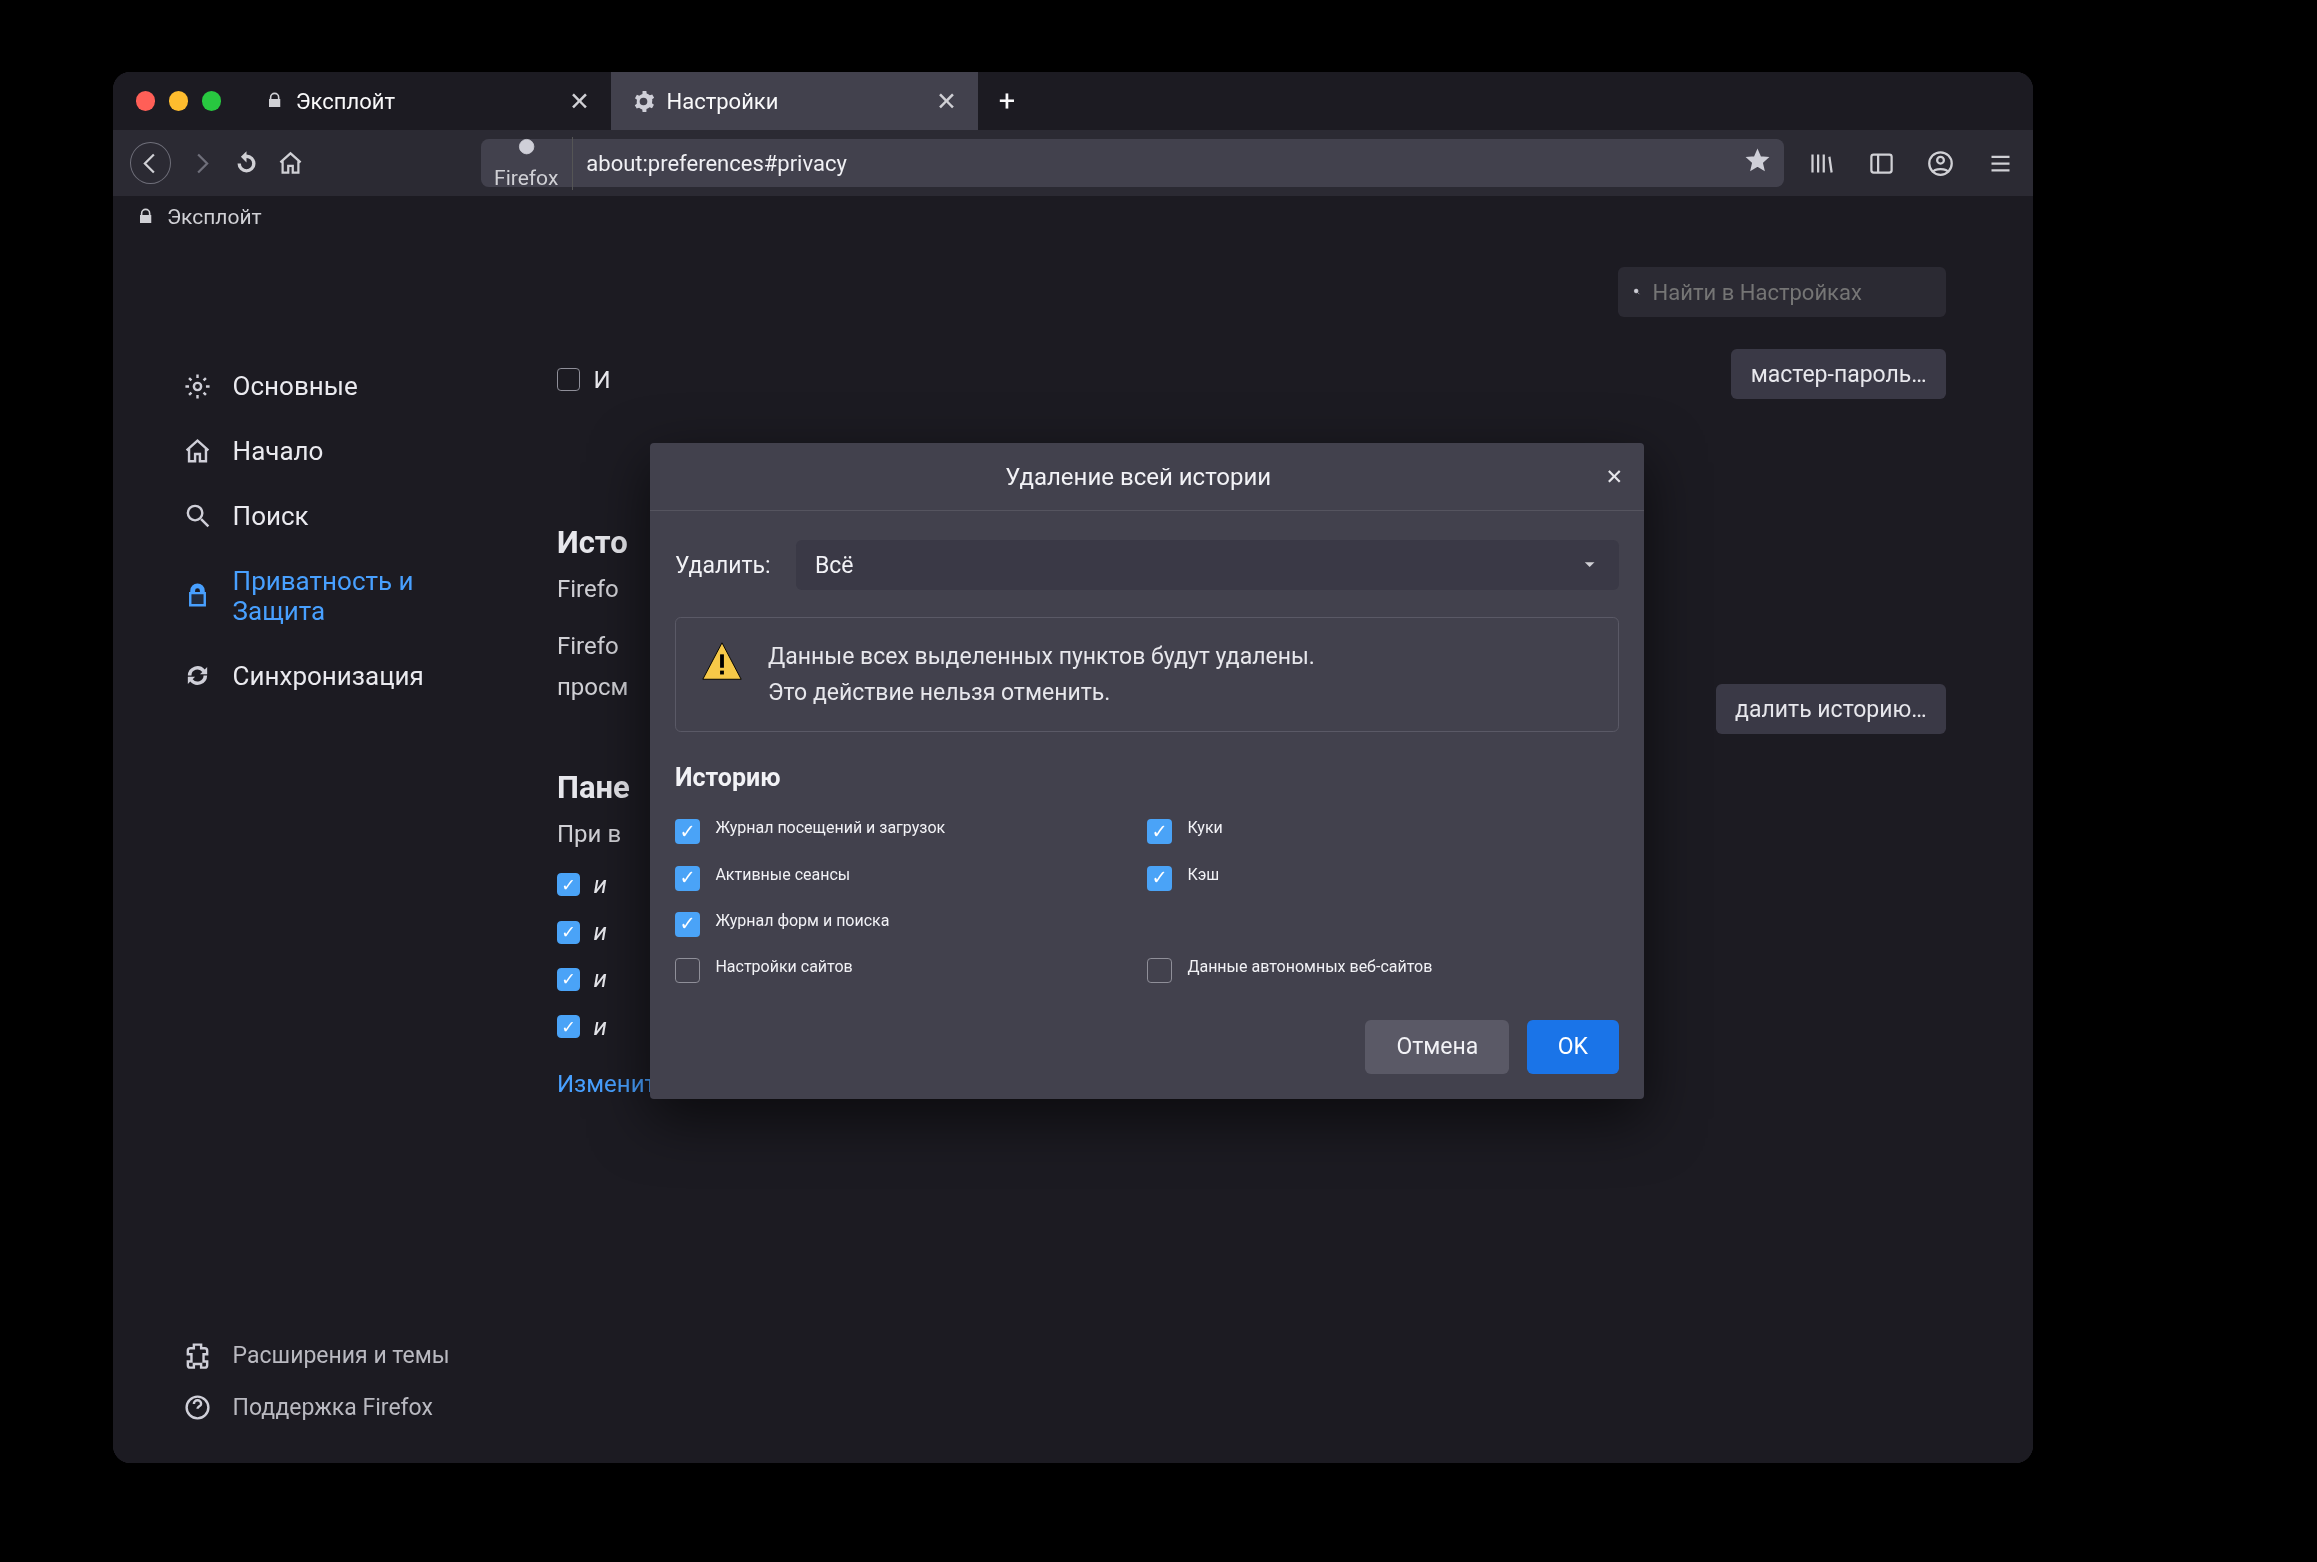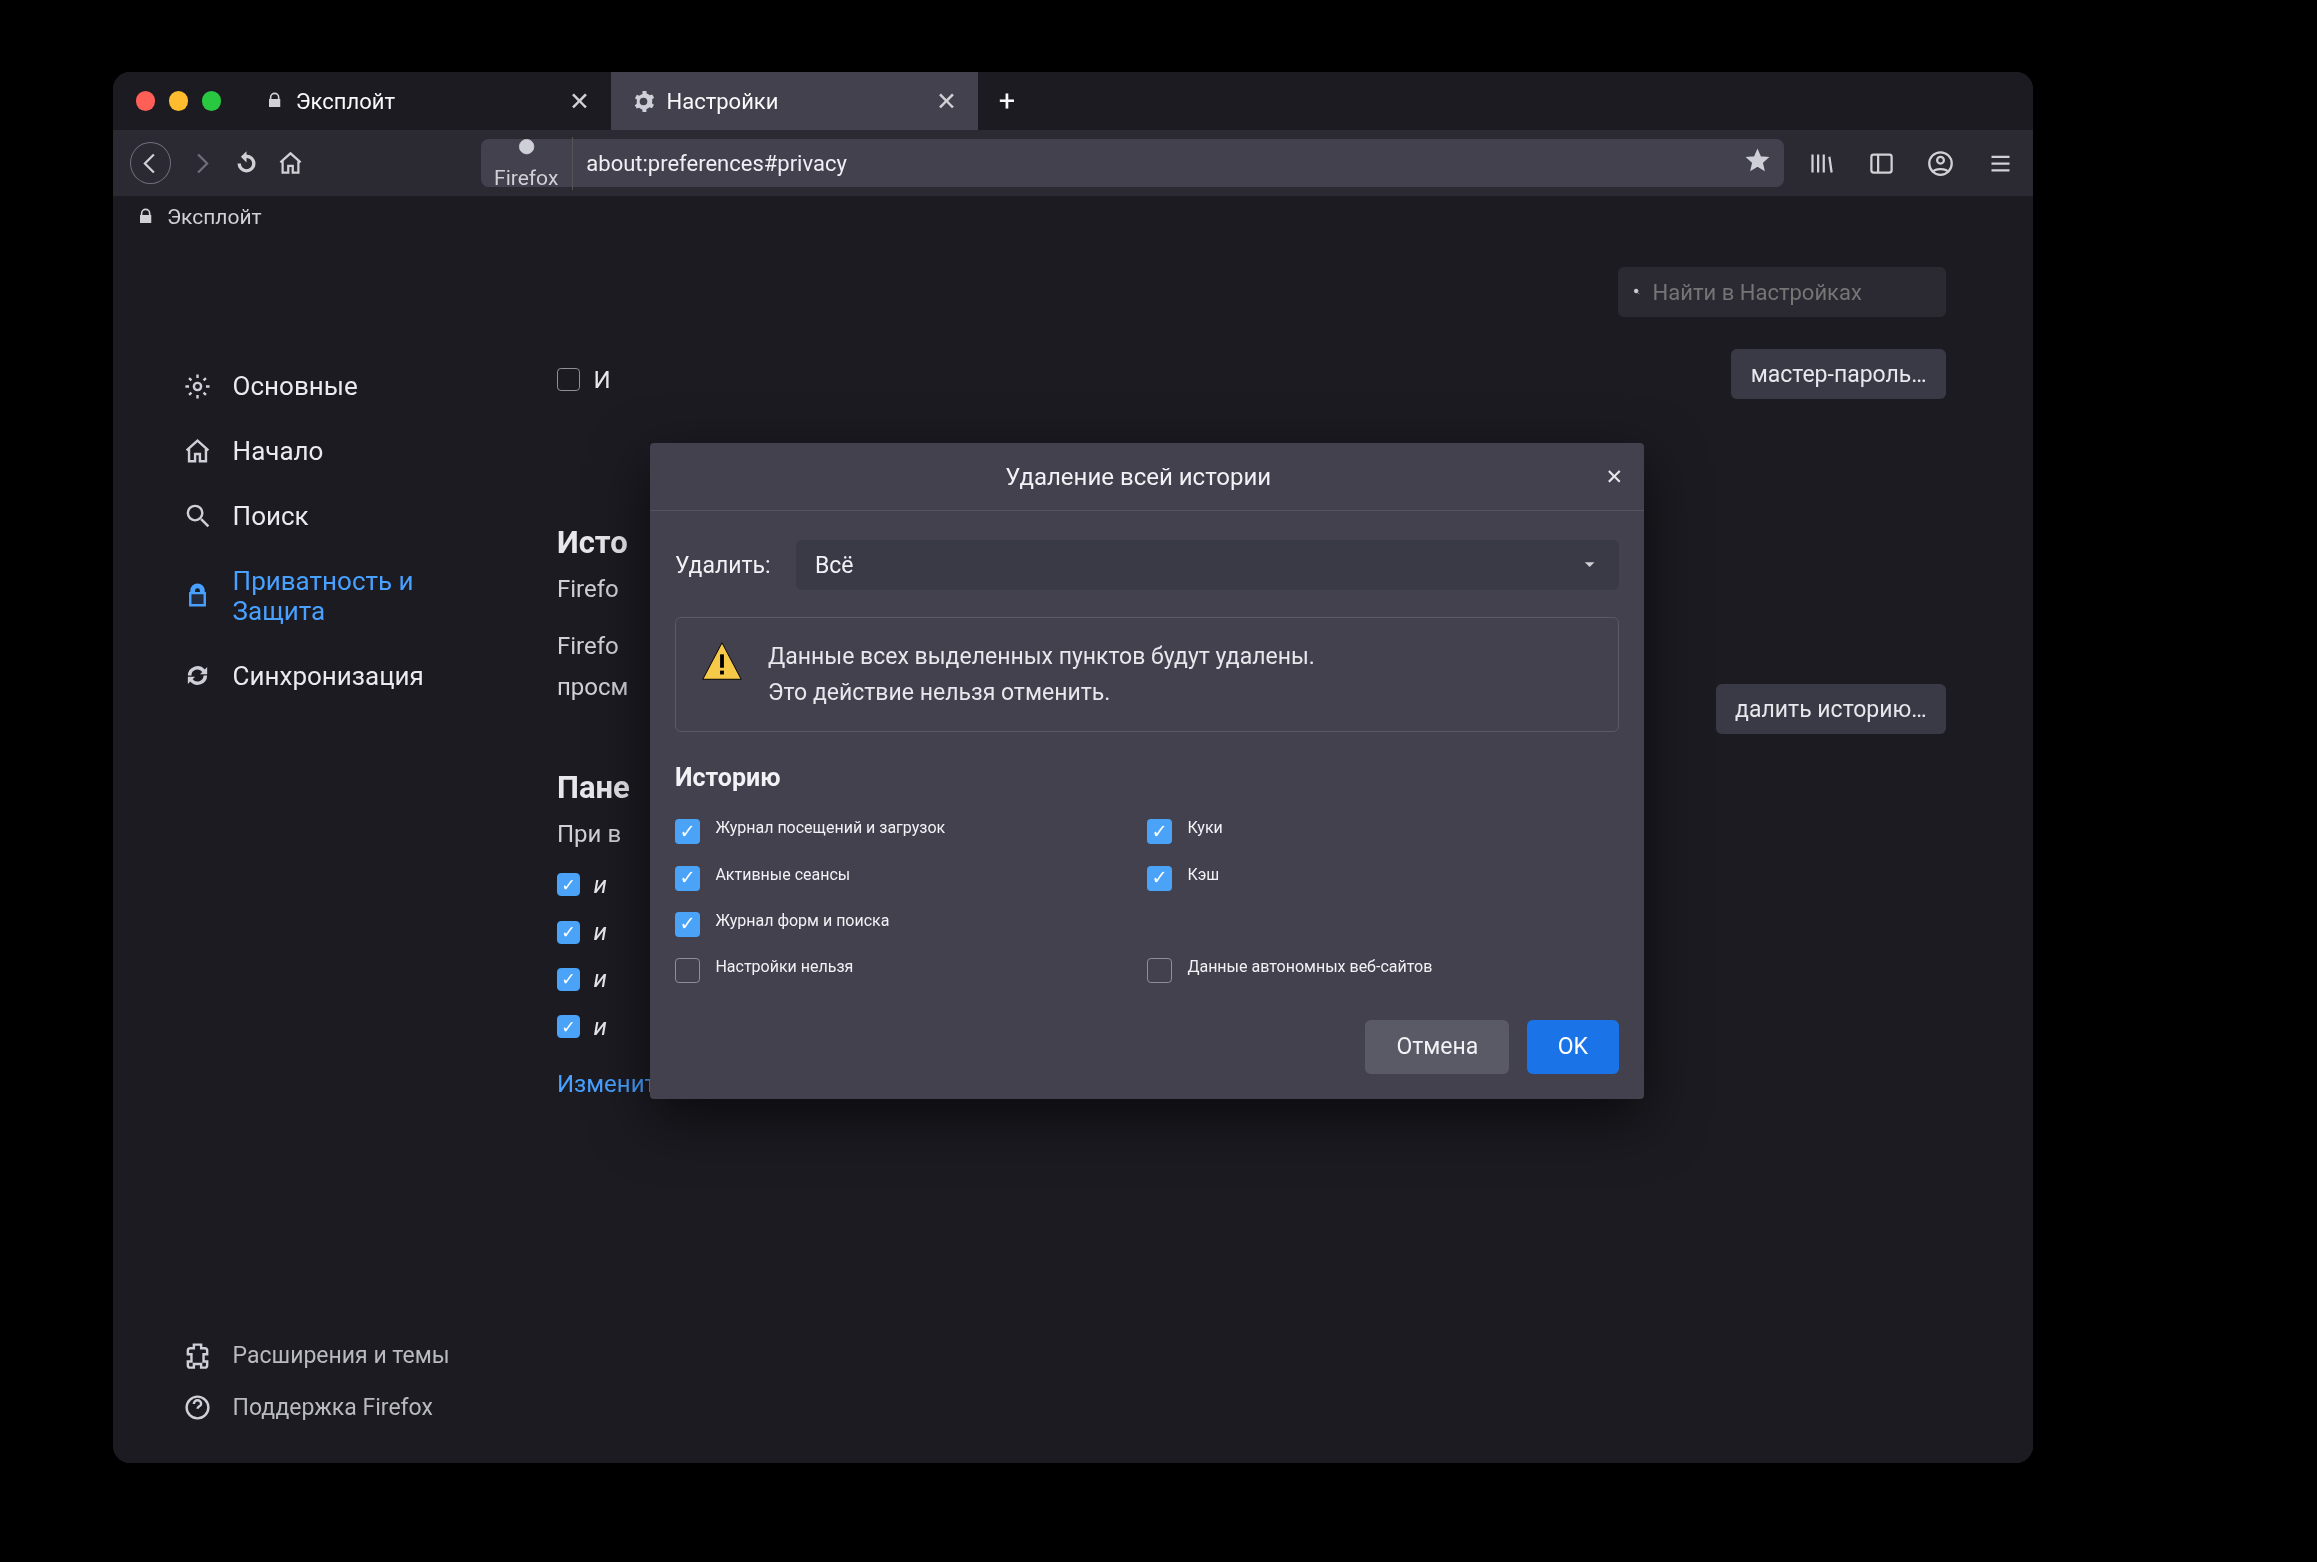--- a/index.html
+++ b/index.html
@@ -356,21 +356,21 @@
                 <span class="box on"></span>
                 <span>Кэш</span>
               </div>
           </div>
         </div>
 
         <div class="grid2">
           <div class="col">
             <div class="mck">
                 <span class="box off"></span>
-                <span>Настройки нельзя</span>
+                <span>Настройки сайтов</span>
               </div>
           </div>
           <div class="col">
             <div class="mck">
                 <span class="box off"></span>
                 <span>Данные автономных веб-сайтов</span>
               </div>
           </div>
         </div>
 

